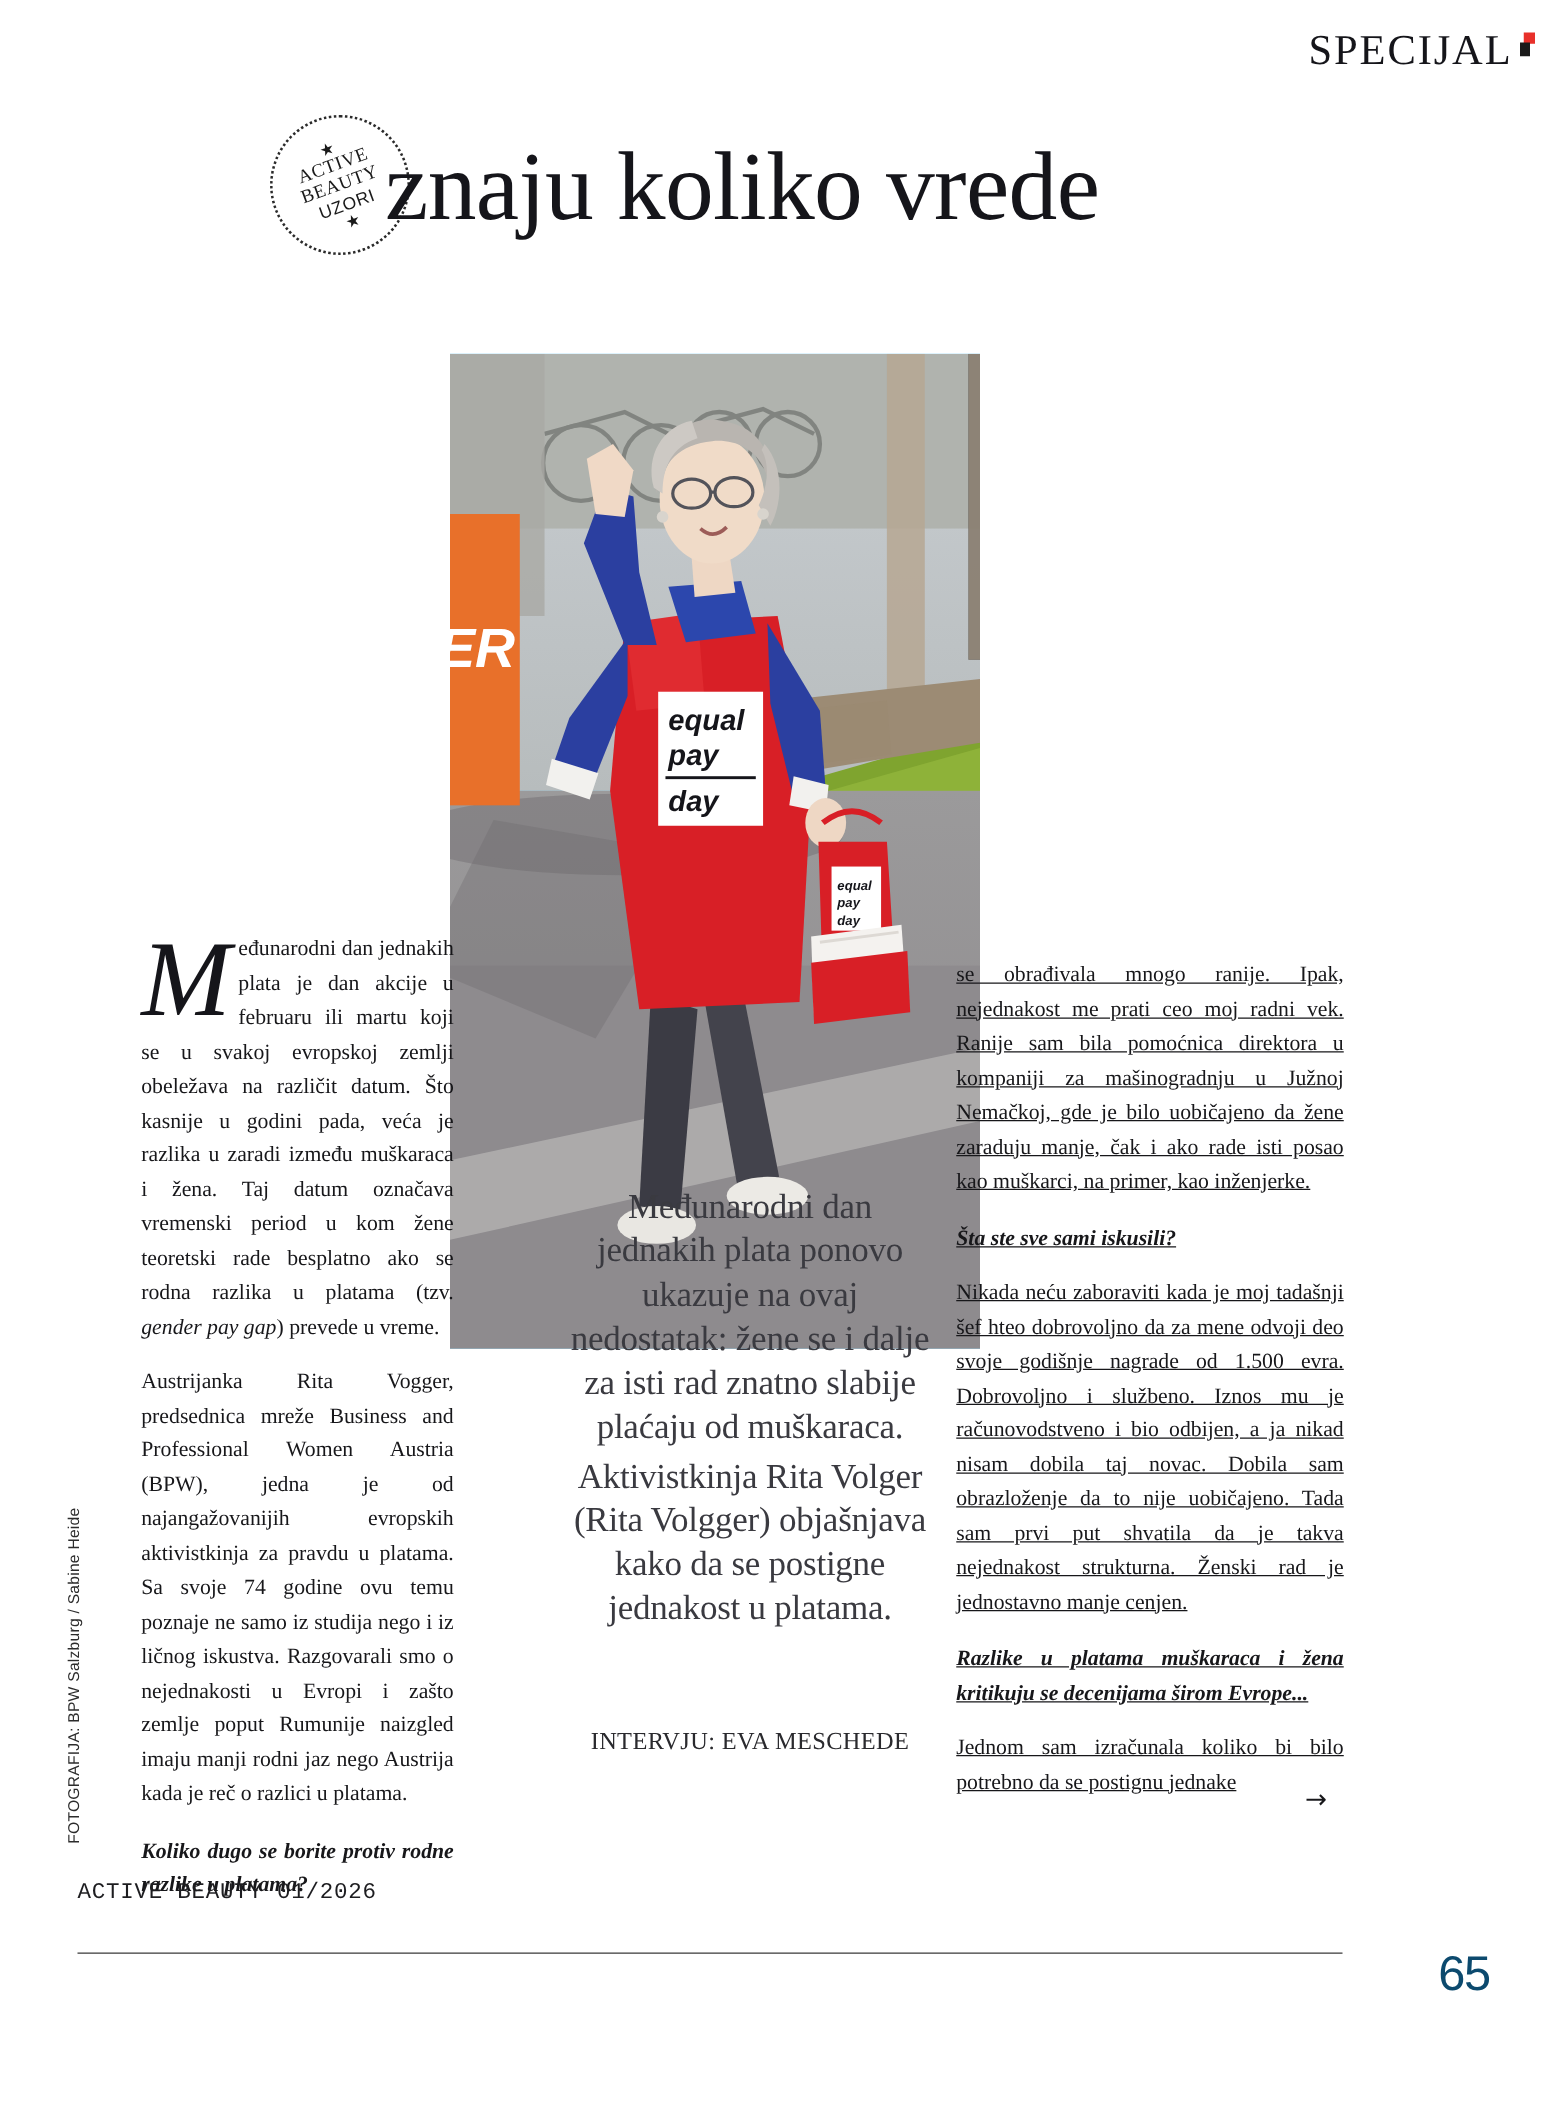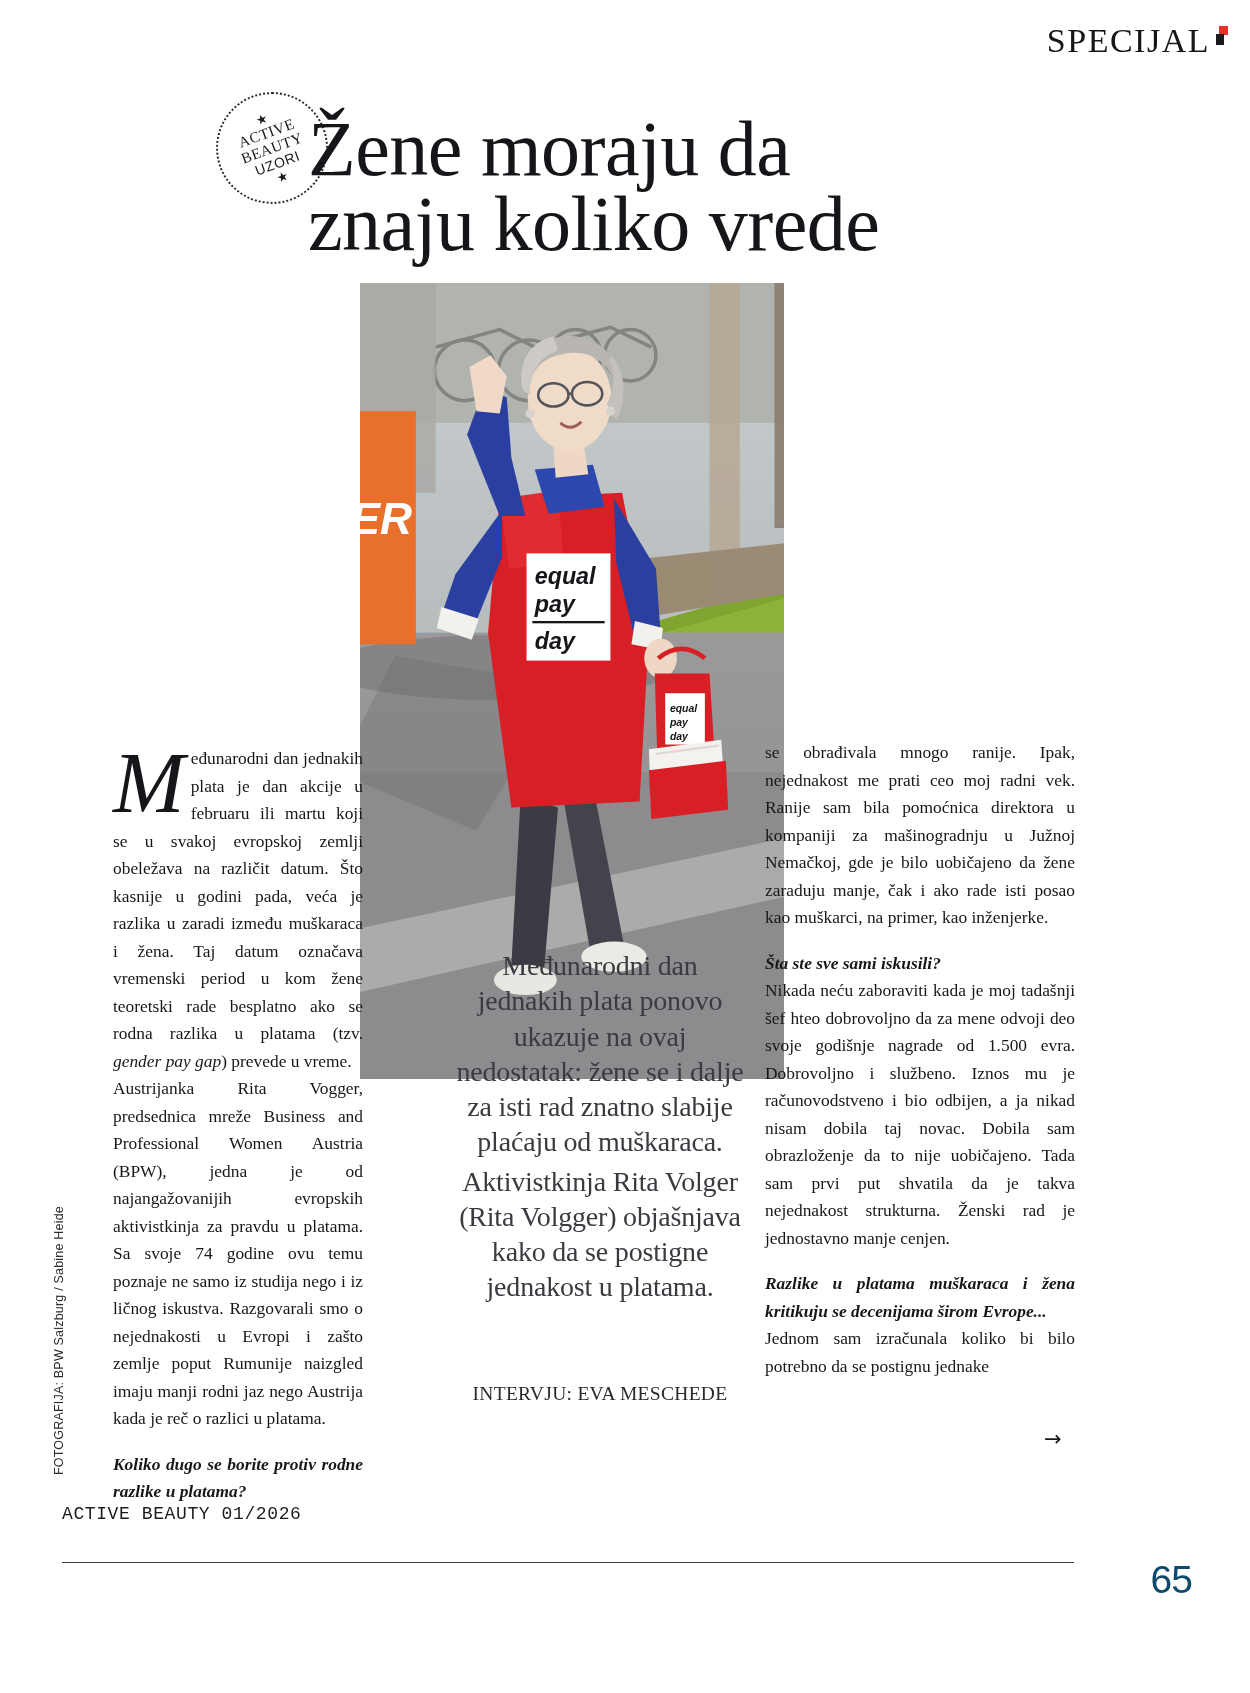--- a/index.html
+++ b/index.html
@@ -132,21 +132,21 @@
   
   .col {
     position: absolute;
     font-family: "Liberation Serif", serif;
     font-size: 17.4px;
     line-height: 1.58;
     color: #17171a;
     text-align: justify;
   }
   .col p { margin: 0; }
-  .col p + p { margin-top: 0px; }
+  .col p + p { margin-top: 16px; }
   .col .spacer { height: 18px; }
   .col .q {
     font-weight: 700;
     font-style: italic;
     text-align: justify;
   }
   .col .it { font-style: italic; }
 
   #col-left {
     left: 113px;
@@ -161,22 +161,23 @@
     font-style: italic;
     font-size: 86px;
     line-height: 0.72;
     padding: 8px 4px 0 0;
     margin-right: 2px;
     color: #15151a;
   }
 
   #col-right {
     left: 765px;
-    top: 739px;
+    top: 766px;
     width: 310px;
+    text-decoration: underline;
   }
 
   
   .pullquote {
     position: absolute;
     left: 452px;
     top: 948px;
     width: 296px;
     font-family: "Liberation Serif", serif;
     font-weight: 400;
@@ -253,21 +254,20 @@
   <div class="seal-inner">
     <span class="star">★</span>
     <span class="seal-line">ACTIVE</span>
     <span class="seal-line">BEAUTY</span>
     <span class="seal-line l3">UZORI</span>
     <span class="star">★</span>
   </div>
 </div>
 
 <h1 class="headline">
-  <span>Žene moraju da</span>
   <span class="l2">znaju koliko vrede</span>
 </h1>
 
 <div class="photo">
   <svg viewBox="0 0 424 683" preserveAspectRatio="xMidYMid slice">
     <defs>
       <linearGradient id="skyg" x1="0" y1="0" x2="0" y2="1">
         <stop offset="0" stop-color="#c9ced2"></stop>
           <stop offset="1" stop-color="#b7bcbd"></stop>
       </linearGradient>

